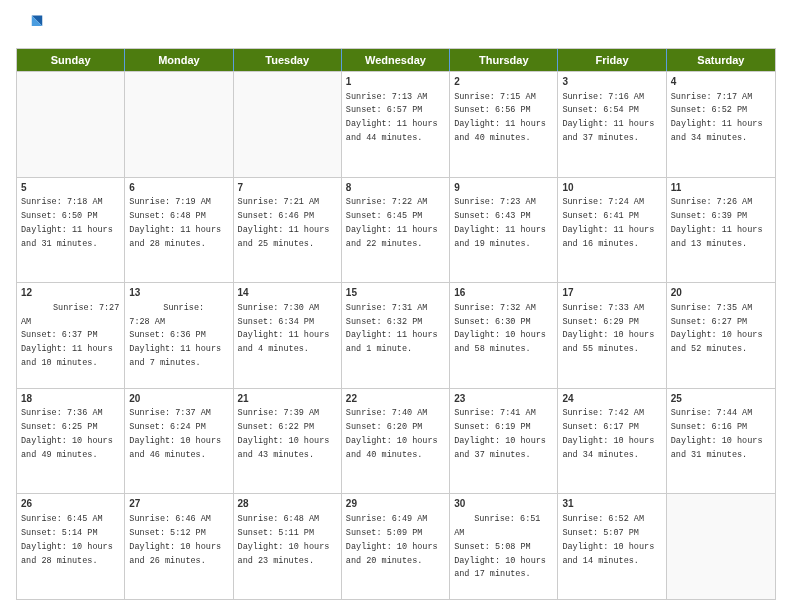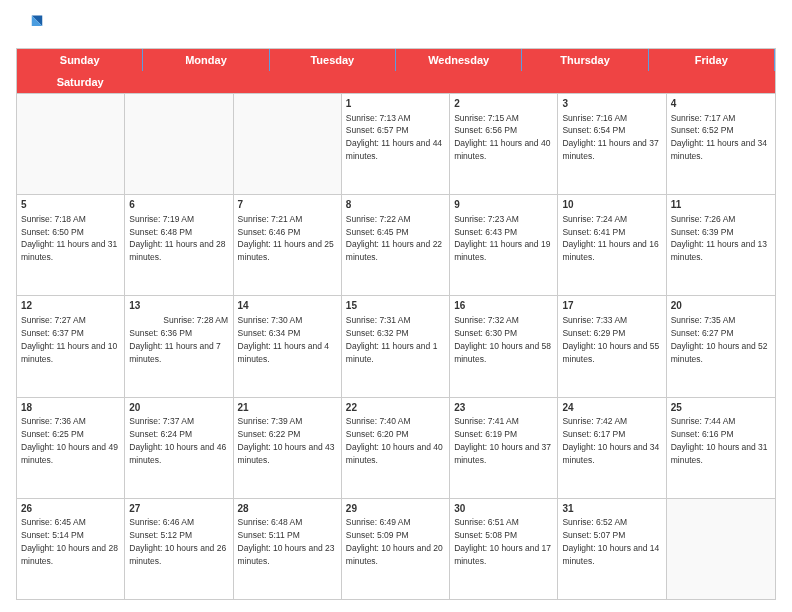--- a/index.html
+++ b/index.html
@@ -60,22 +60,22 @@
       color: #555;
     }
     .calendar {
       flex: 1;
       display: flex;
       flex-direction: column;
       border: 1px solid #ccc;
     }
     .calendar-header {
       display: grid;
-      grid-template-columns: repeat(6, 1fr);
-      background: #ef4444;
+      grid-template-columns: repeat(7, 1fr);
+      background: #4d7c0f;
     }
     .cal-header-cell {
       color: #fff;
       font-size: 11px;
       font-weight: bold;
       padding: 5px 4px;
       text-align: center;
       border-right: 1px solid #5a9de0;
     }
     .cal-header-cell:last-child { border-right: none; }
@@ -103,20 +103,21 @@
     .day-num {
       font-size: 10px;
       font-weight: bold;
       display: block;
       margin-bottom: 1px;
     }
     .cell-text {
       font-size: 8.5px;
       color: #333;
       line-height: 1.4;
+      font-family: Liberation Mono, monospace;
     }
   </style>
 </head>
 <body>
 
 <div class="page">
   <div class="header">
     <div class="logo">
       <svg class="logo-icon" viewBox="0 0 32 32">
         <polygon points="18,4 30,4 30,16" fill="#1a5fa8"></polygon>
@@ -178,21 +179,21 @@
 Sunset: 6:43 PM
 Daylight: 11 hours and 19 minutes.</span></div>
           <div class="cal-cell"><span class="day-num">10</span><span class="cell-text" style="white-space: pre-line;">Sunrise: 7:24 AM
 Sunset: 6:41 PM
 Daylight: 11 hours and 16 minutes.</span></div>
           <div class="cal-cell"><span class="day-num">11</span><span class="cell-text" style="white-space: pre-line;">Sunrise: 7:26 AM
 Sunset: 6:39 PM
 Daylight: 11 hours and 13 minutes.</span></div>
         </div>
         <div class="cal-row">
-          <div class="cal-cell"><span class="day-num">12</span><span class="cell-text" style="white-space: pre-line;">Sunrise: 7:27 AM
+          <div class="cal-cell"><span class="day-num">12</span><span class="cell-text" style="white-space: pre-line; margin-left: 32px;">Sunrise: 7:27 AM
 Sunset: 6:37 PM
 Daylight: 11 hours and 10 minutes.</span></div>
           <div class="cal-cell"><span class="day-num">13</span><span class="cell-text" style="white-space: pre-line; margin-left: 34px;">Sunrise: 7:28 AM
 Sunset: 6:36 PM
 Daylight: 11 hours and 7 minutes.</span></div>
           <div class="cal-cell"><span class="day-num">14</span><span class="cell-text" style="white-space: pre-line;">Sunrise: 7:30 AM
 Sunset: 6:34 PM
 Daylight: 11 hours and 4 minutes.</span></div>
           <div class="cal-cell"><span class="day-num">15</span><span class="cell-text" style="white-space: pre-line;">Sunrise: 7:31 AM
 Sunset: 6:32 PM
@@ -236,21 +237,21 @@
 Daylight: 10 hours and 28 minutes.</span></div>
           <div class="cal-cell"><span class="day-num">27</span><span class="cell-text" style="white-space: pre-line;">Sunrise: 6:46 AM
 Sunset: 5:12 PM
 Daylight: 10 hours and 26 minutes.</span></div>
           <div class="cal-cell"><span class="day-num">28</span><span class="cell-text" style="white-space: pre-line;">Sunrise: 6:48 AM
 Sunset: 5:11 PM
 Daylight: 10 hours and 23 minutes.</span></div>
           <div class="cal-cell"><span class="day-num">29</span><span class="cell-text" style="white-space: pre-line;">Sunrise: 6:49 AM
 Sunset: 5:09 PM
 Daylight: 10 hours and 20 minutes.</span></div>
-          <div class="cal-cell"><span class="day-num">30</span><span class="cell-text" style="white-space: pre-line;">Sunrise: 6:51 AM
+          <div class="cal-cell"><span class="day-num">30</span><span class="cell-text" style="white-space: pre-line; margin-left: 20px;">Sunrise: 6:51 AM
 Sunset: 5:08 PM
 Daylight: 10 hours and 17 minutes.</span></div>
           <div class="cal-cell"><span class="day-num">31</span><span class="cell-text" style="white-space: pre-line;">Sunrise: 6:52 AM
 Sunset: 5:07 PM
 Daylight: 10 hours and 14 minutes.</span></div>
           <div class="cal-cell empty"></div>
         </div>
       </div>
   </div>
 </div>

